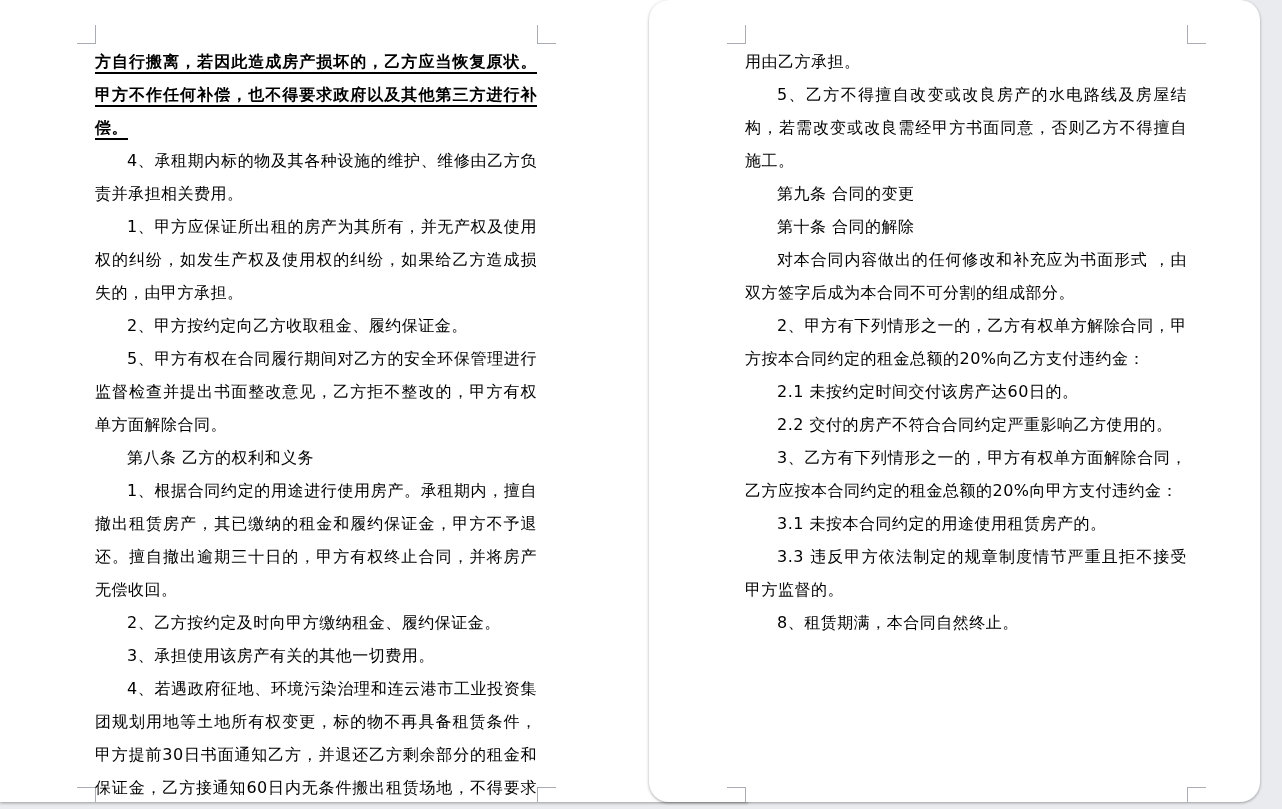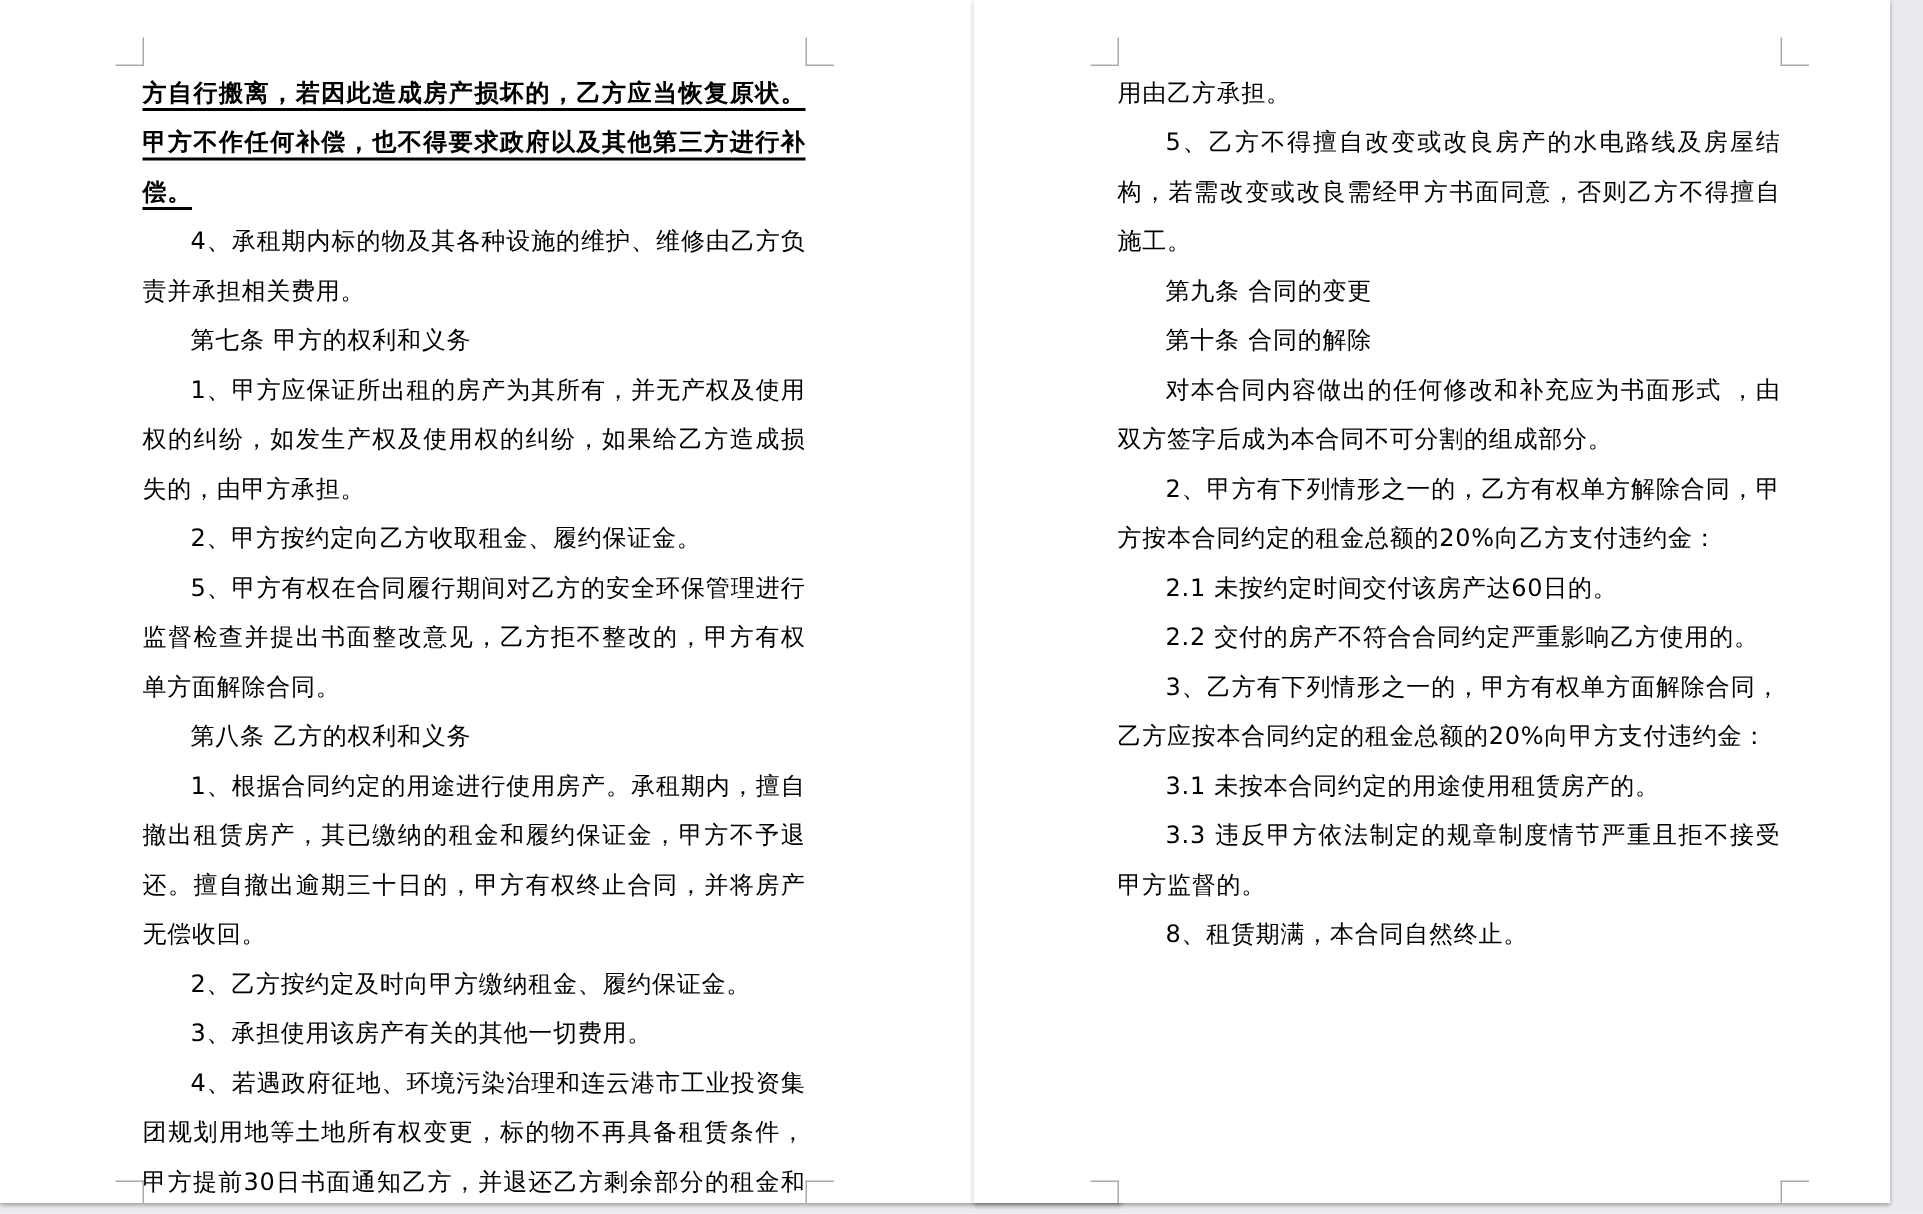--- a/index.html
+++ b/index.html
@@ -18,21 +18,21 @@
   }
   .page {
     position: absolute;
     top: 0;
     height: 802px;
     background: #ffffff;
     box-shadow: 0 1px 3px rgba(0,0,0,0.35);
     overflow: hidden;
   }
   .page-left  { left: 0;    width: 748px; }
-  .page-right { left: 649px; width: 611px; }
+  .page-right { left: 649px; width: 611px; border-radius: 20px; }
 
   
   .mark {
     position: absolute;
     width: 18px;
     height: 18px;
     border: 0 solid #a9adb2;
   }
   .mark.tl { border-right-width: 1px; border-bottom-width: 1px; top: 25px; }
   .mark.tr { border-left-width: 1px;  border-bottom-width: 1px; top: 25px; }
@@ -76,21 +76,20 @@
 <div class="canvas">
 
   <div class="page page-left">
     <div class="mark tl"></div>
     <div class="mark tr"></div>
     <div class="mark bl"></div>
     <div class="mark br"></div>
     <div class="text-flow">
         <div class="para bold-underline no-indent">方自行搬离，若因此造成房产损坏的，乙方应当恢复原状。甲方不作任何补偿，也不得要求政府以及其他第三方进行补偿。</div>
         <div class="para body">4、承租期内标的物及其各种设施的维护、维修由乙方负责并承担相关费用。</div>
-        <div class="para heading">第七条 甲方的权利和义务</div>
         <div class="para body">1、甲方应保证所出租的房产为其所有，并无产权及使用权的纠纷，如发生产权及使用权的纠纷，如果给乙方造成损失的，由甲方承担。</div>
         <div class="para body">2、甲方按约定向乙方收取租金、履约保证金。</div>
         <div class="para body">5、甲方有权在合同履行期间对乙方的安全环保管理进行监督检查并提出书面整改意见，乙方拒不整改的，甲方有权单方面解除合同。</div>
         <div class="para heading">第八条 乙方的权利和义务</div>
         <div class="para body">1、根据合同约定的用途进行使用房产。承租期内，擅自撤出租赁房产，其已缴纳的租金和履约保证金，甲方不予退还。擅自撤出逾期三十日的，甲方有权终止合同，并将房产无偿收回。</div>
         <div class="para body">2、乙方按约定及时向甲方缴纳租金、履约保证金。</div>
         <div class="para body">3、承担使用该房产有关的其他一切费用。</div>
         <div class="para body">4、若遇政府征地、环境污染治理和连云港市工业投资集团规划用地等土地所有权变更，标的物不再具备租赁条件，甲方提前30日书面通知乙方，并退还乙方剩余部分的租金和保证金，乙方接通知60日内无条件搬出租赁场地，不得要求政府或甲方承担任何费用。逾期不搬，甲方有权处置其资产，并不作任何经济补偿，有关处置费</div>
       </div>
   </div>

